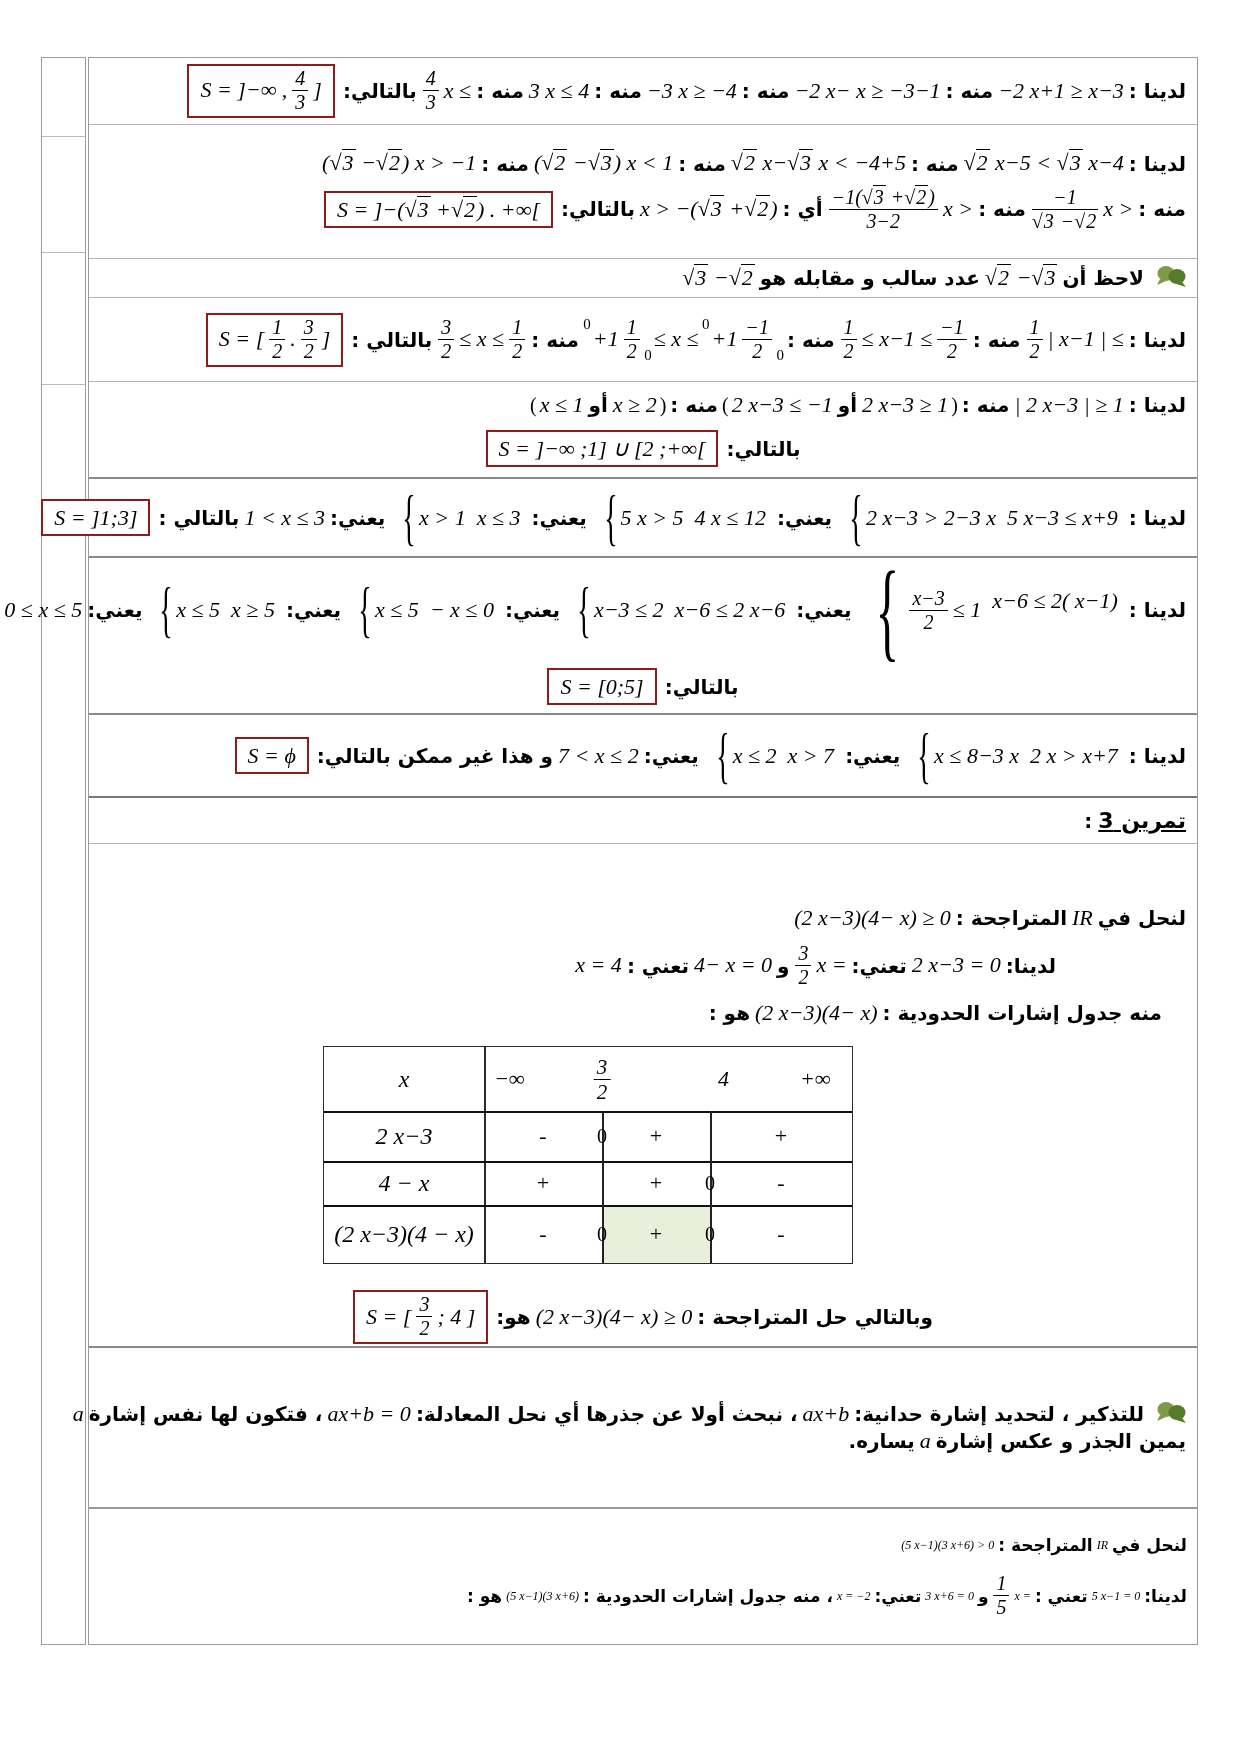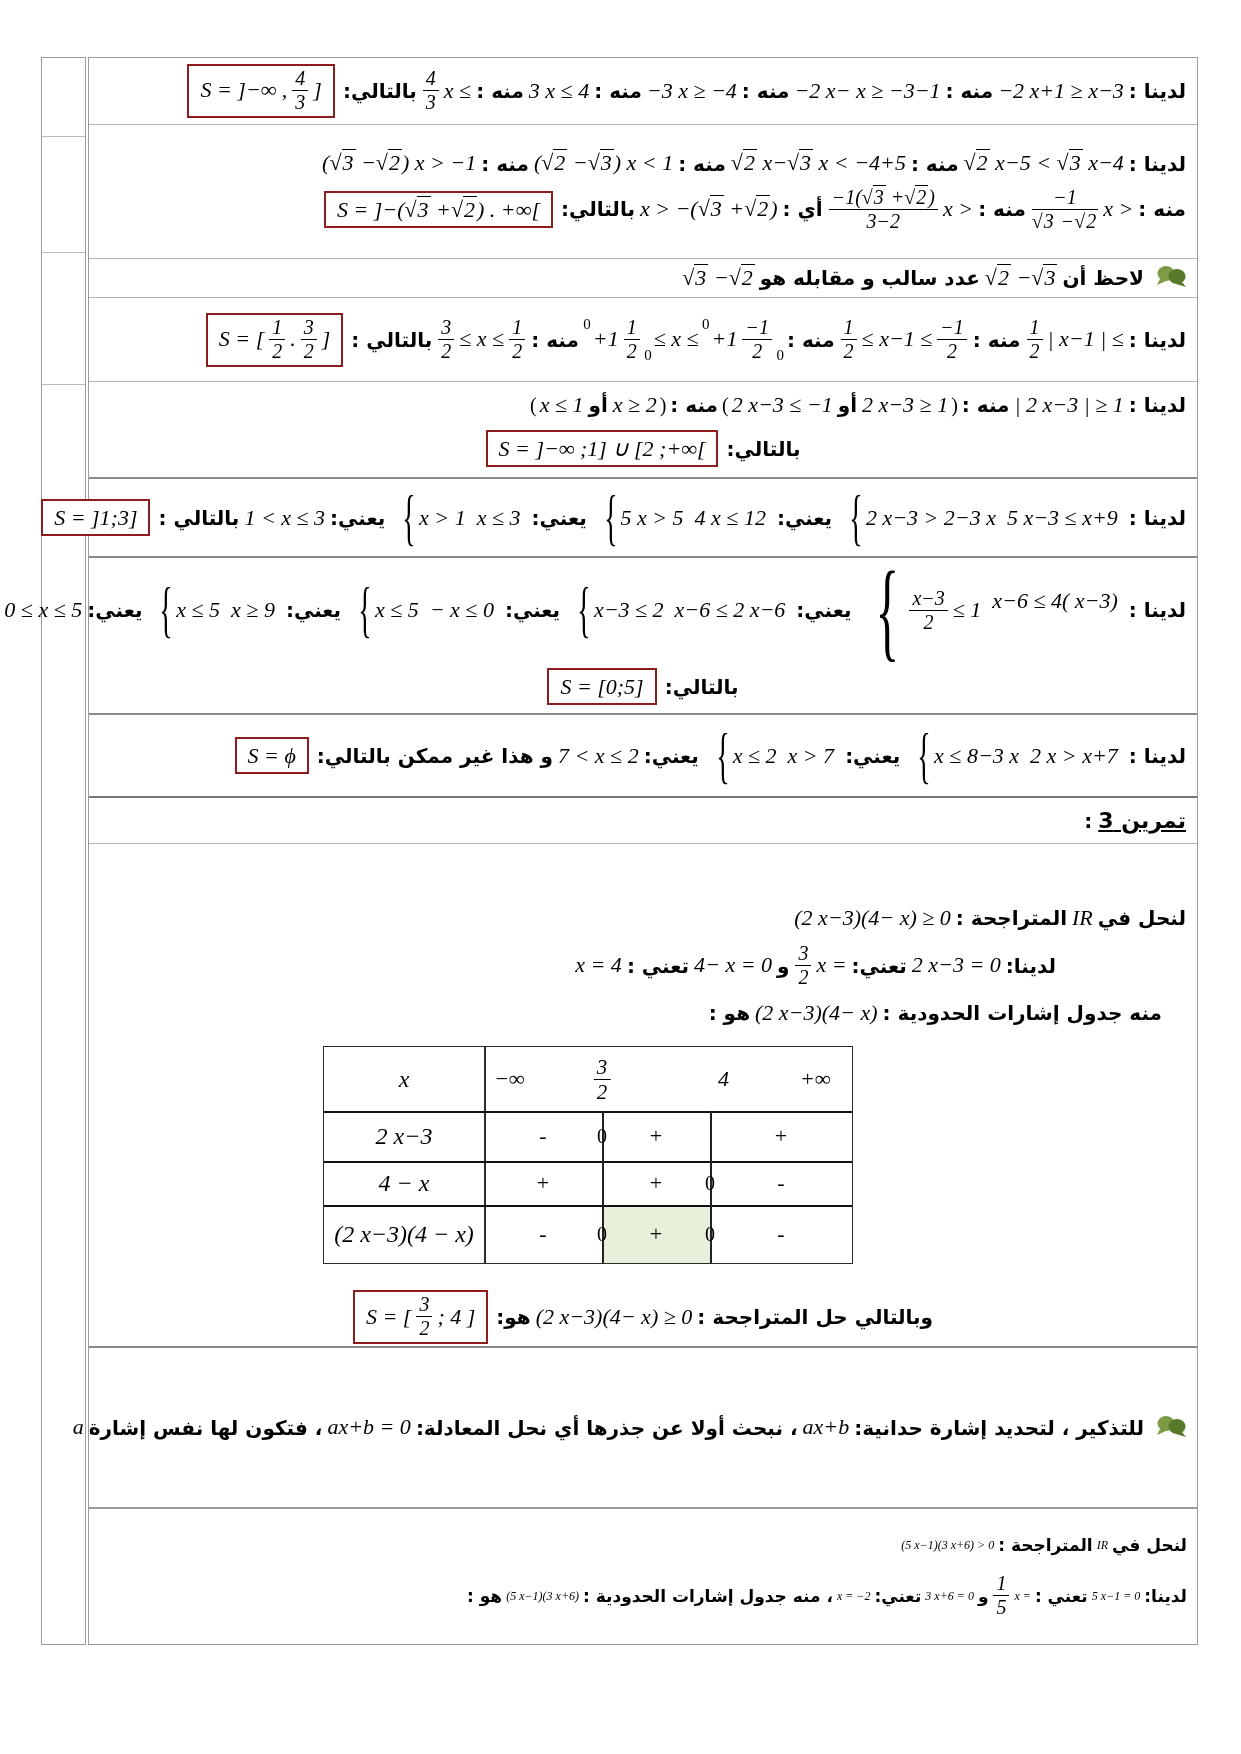--- a/index.html
+++ b/index.html
@@ -100,39 +100,39 @@
             <span class="sysline"><span class="m">x &gt; 1</span></span>
             <span class="sysline"><span class="m">x ≤ 3</span></span>
           </span>
         </span><span class="t">يعني:</span><span class="m">1 &lt; x ≤ 3</span><span class="t">بالتالي :</span><span class="sbox"><span class="m">S = ]1;3]</span></span></div>
     </div>
     <div class="row" style="height: 160px; border-bottom: 2px solid rgb(138, 138, 138); gap: 14px;">
       <div class="line"><span class="t">لدينا :</span><span class="sys">
           <span class="brace big">{</span>
           <span class="syslines">
             <span class="sysline"><span class="frac"><span class="fn">x−3</span><span class="fd">2</span></span><span class="m">≤ 1</span></span>
-            <span class="sysline"><span class="m">x−6 ≤ 4( x−3)</span></span>
+            <span class="sysline"><span class="m">x−6 ≤ 2( x−1)</span></span>
           </span>
         </span><span class="t">يعني:</span><span class="sys">
           <span class="brace">{</span>
           <span class="syslines">
             <span class="sysline"><span class="m">x−3 ≤ 2</span></span>
             <span class="sysline"><span class="m">x−6 ≤ 2 x−6</span></span>
           </span>
         </span><span class="t">يعني:</span><span class="sys">
           <span class="brace">{</span>
           <span class="syslines">
             <span class="sysline"><span class="m">x ≤ 5</span></span>
             <span class="sysline"><span class="m">− x ≤ 0</span></span>
           </span>
         </span><span class="t">يعني:</span><span class="sys">
           <span class="brace">{</span>
           <span class="syslines">
             <span class="sysline"><span class="m">x ≤ 5</span></span>
-            <span class="sysline"><span class="m">x ≥ 9</span></span>
+            <span class="sysline"><span class="m">x ≥ 5</span></span>
           </span>
         </span><span class="t">يعني:</span><span class="m">0 ≤ x ≤ 5</span></div>
       <div class="line center"><span class="t">بالتالي:</span><span class="sbox"><span class="m">S = [0;5]</span></span></div>
     </div>
     <div class="row" style="height: 85px; border-bottom: 2px solid rgb(119, 119, 119);">
       <div class="line"><span class="t">لدينا :</span><span class="sys">
           <span class="brace">{</span>
           <span class="syslines">
             <span class="sysline"><span class="m">x ≤ 8−3 x</span></span>
             <span class="sysline"><span class="m">2 x &gt; x+7</span></span>
@@ -191,18 +191,19 @@
       </div>
       <div class="line center" style="margin-top: 26px;"><span class="t">وبالتالي حل المتراجحة :</span><span class="m">(2 x−3)(4− x) ≥ 0</span><span class="t">هو:</span><span class="sbox"><span class="m">S = [</span><span class="frac"><span class="fn">3</span><span class="fd">2</span></span><span class="m">; 4 ]</span></span></div>
     </div>
     <div class="row" style="height: 164px; border-bottom: 2px solid rgb(153, 153, 153); ">
       <div class="line"><span class="icon"><svg width="32" height="22" viewBox="0 0 32 22">
             <ellipse cx="11" cy="8.5" rx="8.5" ry="7.5" fill="#7d9b44"></ellipse>
             <path d="M5 14 L2 20 L11 16 Z" fill="#7d9b44"></path>
             <ellipse cx="22" cy="11.5" rx="8.5" ry="7.5" fill="#587a2b"></ellipse>
             <path d="M27 17 L31 22 L21 19 Z" fill="#587a2b"></path>
           </svg></span><span class="t">للتذكير ، لتحديد إشارة حدانية:</span><span class="m">ax+b</span><span class="t">، نبحث أولا عن جذرها أي نحل المعادلة:</span><span class="m">ax+b = 0</span><span class="t">، فتكون لها نفس إشارة</span><span class="m">a</span></div>
+      <div class="line"><span class="t">يمين الجذر و عكس إشارة</span><span class="m">a</span><span class="t">يساره.</span></div>
     </div>
     <div class="row tight" style="height: 138px; gap: 18px;">
       <div class="line"><span class="t">لنحل في</span><span class="m">IR</span><span class="t">المتراجحة :</span><span class="m">(5 x−1)(3 x+6) &gt; 0</span></div>
       <div class="line"><span class="t">لدينا:</span><span class="m">5 x−1 = 0</span><span class="t">تعني :</span><span class="m">x =</span><span class="frac"><span class="fn">1</span><span class="fd">5</span></span><span class="t">و</span><span class="m">3 x+6 = 0</span><span class="t">تعني:</span><span class="m">x = −2</span><span class="t">، منه جدول إشارات الحدودية :</span><span class="m">(5 x−1)(3 x+6)</span><span class="t">هو :</span></div>
     </div>
   </div>
 
 </body></html>

